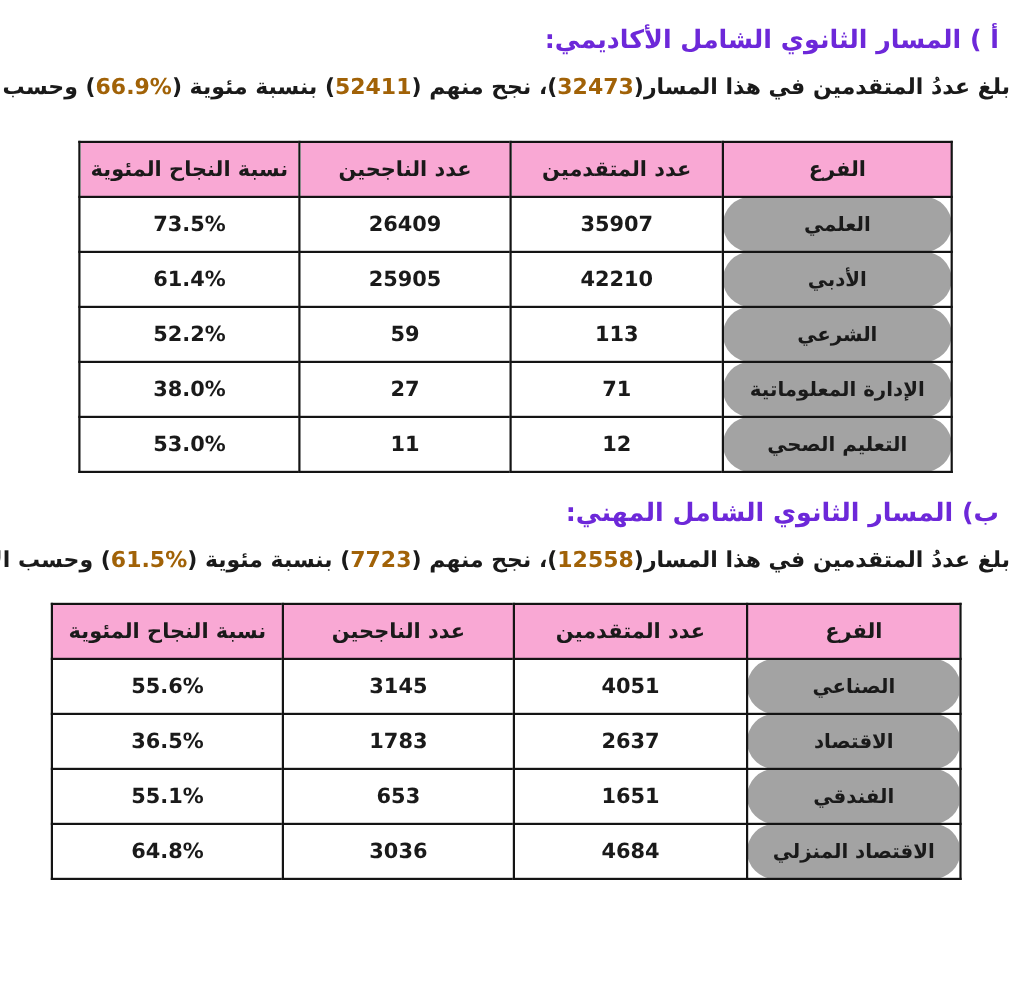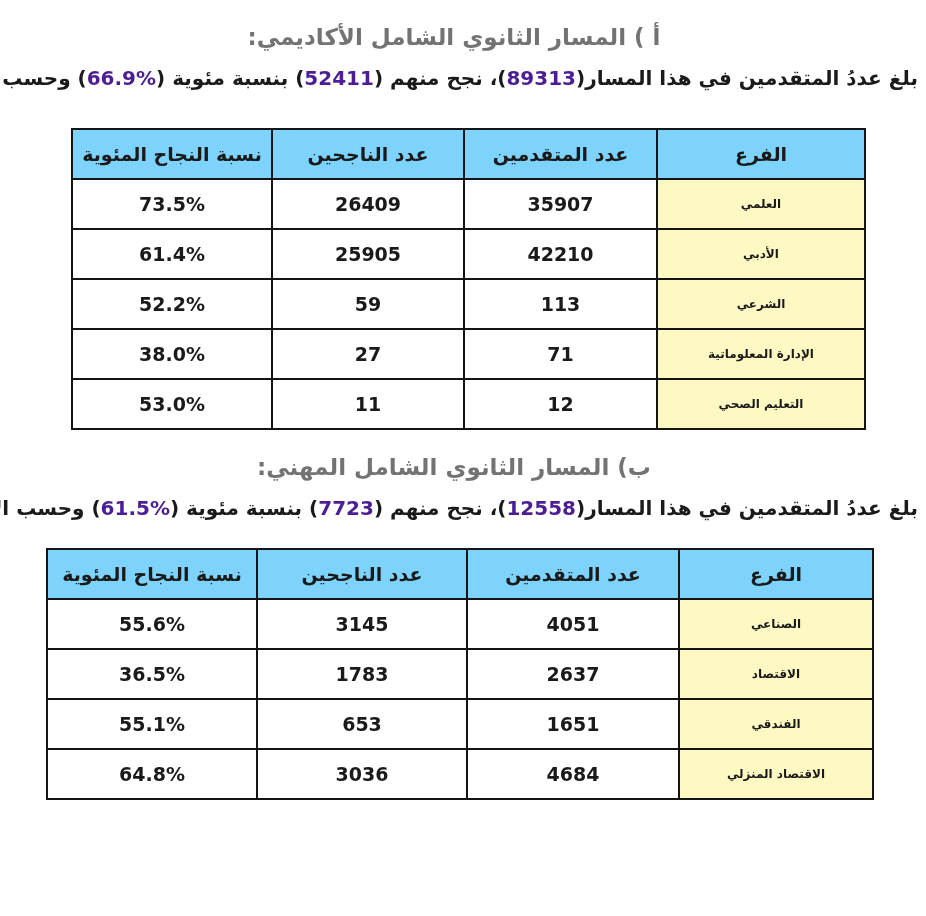--- a/index.html
+++ b/index.html
@@ -5,79 +5,80 @@
   * { margin: 0; padding: 0; box-sizing: border-box; }
   html, body {
     width: 926px;
     background: #ffffff;
     font-family: "DejaVu Sans", sans-serif;
     color: #1a1a1a;
   }
   body { min-height: 916px; direction: rtl; }
 
   .section-heading {
-    color: #737373;
+    color: #6d28d9;
     font-weight: 700;
     font-size: 23px;
-    text-align: center;
+    text-align: right;
     margin: 24px 18px 0 0;
     white-space: nowrap;
   }
   .intro-line {
     font-weight: 700;
     font-size: 20px;
     text-align: right;
     margin: 16px 8px 0 8px;
     white-space: nowrap;
   }
-  .num-blue { color: #4c1d95; }
+  .num-blue { color: #a16207; }
 
   table.results {
     border-collapse: collapse;
     table-layout: fixed;
     direction: rtl;
   }
   table.results td, table.results th {
     border: 2px solid #141414;
     text-align: center;
     vertical-align: middle;
     font-weight: 700;
     overflow: hidden;
   }
   table.results th {
-    background: #7dd3fc;
+    background: #f9a8d4;
     font-size: 19px;
     height: 50px;
   }
   table.results td {
     font-size: 19px;
     height: 50px;
     background: #ffffff;
+    border-radius: 25px;
   }
   table.results td.branch-col {
-    background: #fef9c3;
-    font-size: 12px;
+    background: #a3a3a3;
+    font-size: 18px;
   }
 
   #table-a {
     margin: 38px 60px 0 73px;
     width: 793px;
   }
   #table-b {
     margin: 28px 52px 0 48px;
     width: 826px;
   }
   .section-b-heading { }
 </style>
 </head>
 <body>
 
 <h2 class="section-heading">أ ) المسار الثانوي الشامل الأكاديمي:</h2>
 
-<p class="intro-line"><span>بلغ عددُ المتقدمين في هذا المسار(</span><span class="num-blue">89313</span><span>)، نجح منهم (</span><span class="num-blue">52411</span><span>) بنسبة مئوية (</span><span class="num-blue">%66.9</span><span>) وحسب الآتي:</span></p>
+<p class="intro-line"><span>بلغ عددُ المتقدمين في هذا المسار(</span><span class="num-blue">32473</span><span>)، نجح منهم (</span><span class="num-blue">52411</span><span>) بنسبة مئوية (</span><span class="num-blue">%66.9</span><span>) وحسب الآتي:</span></p>
 
 <table class="results" id="table-a">
   <colgroup>
     <col style="width:208px">
       <col style="width:193px">
       <col style="width:192px">
       <col style="width:200px">
   </colgroup>
   <thead>
     <tr>

